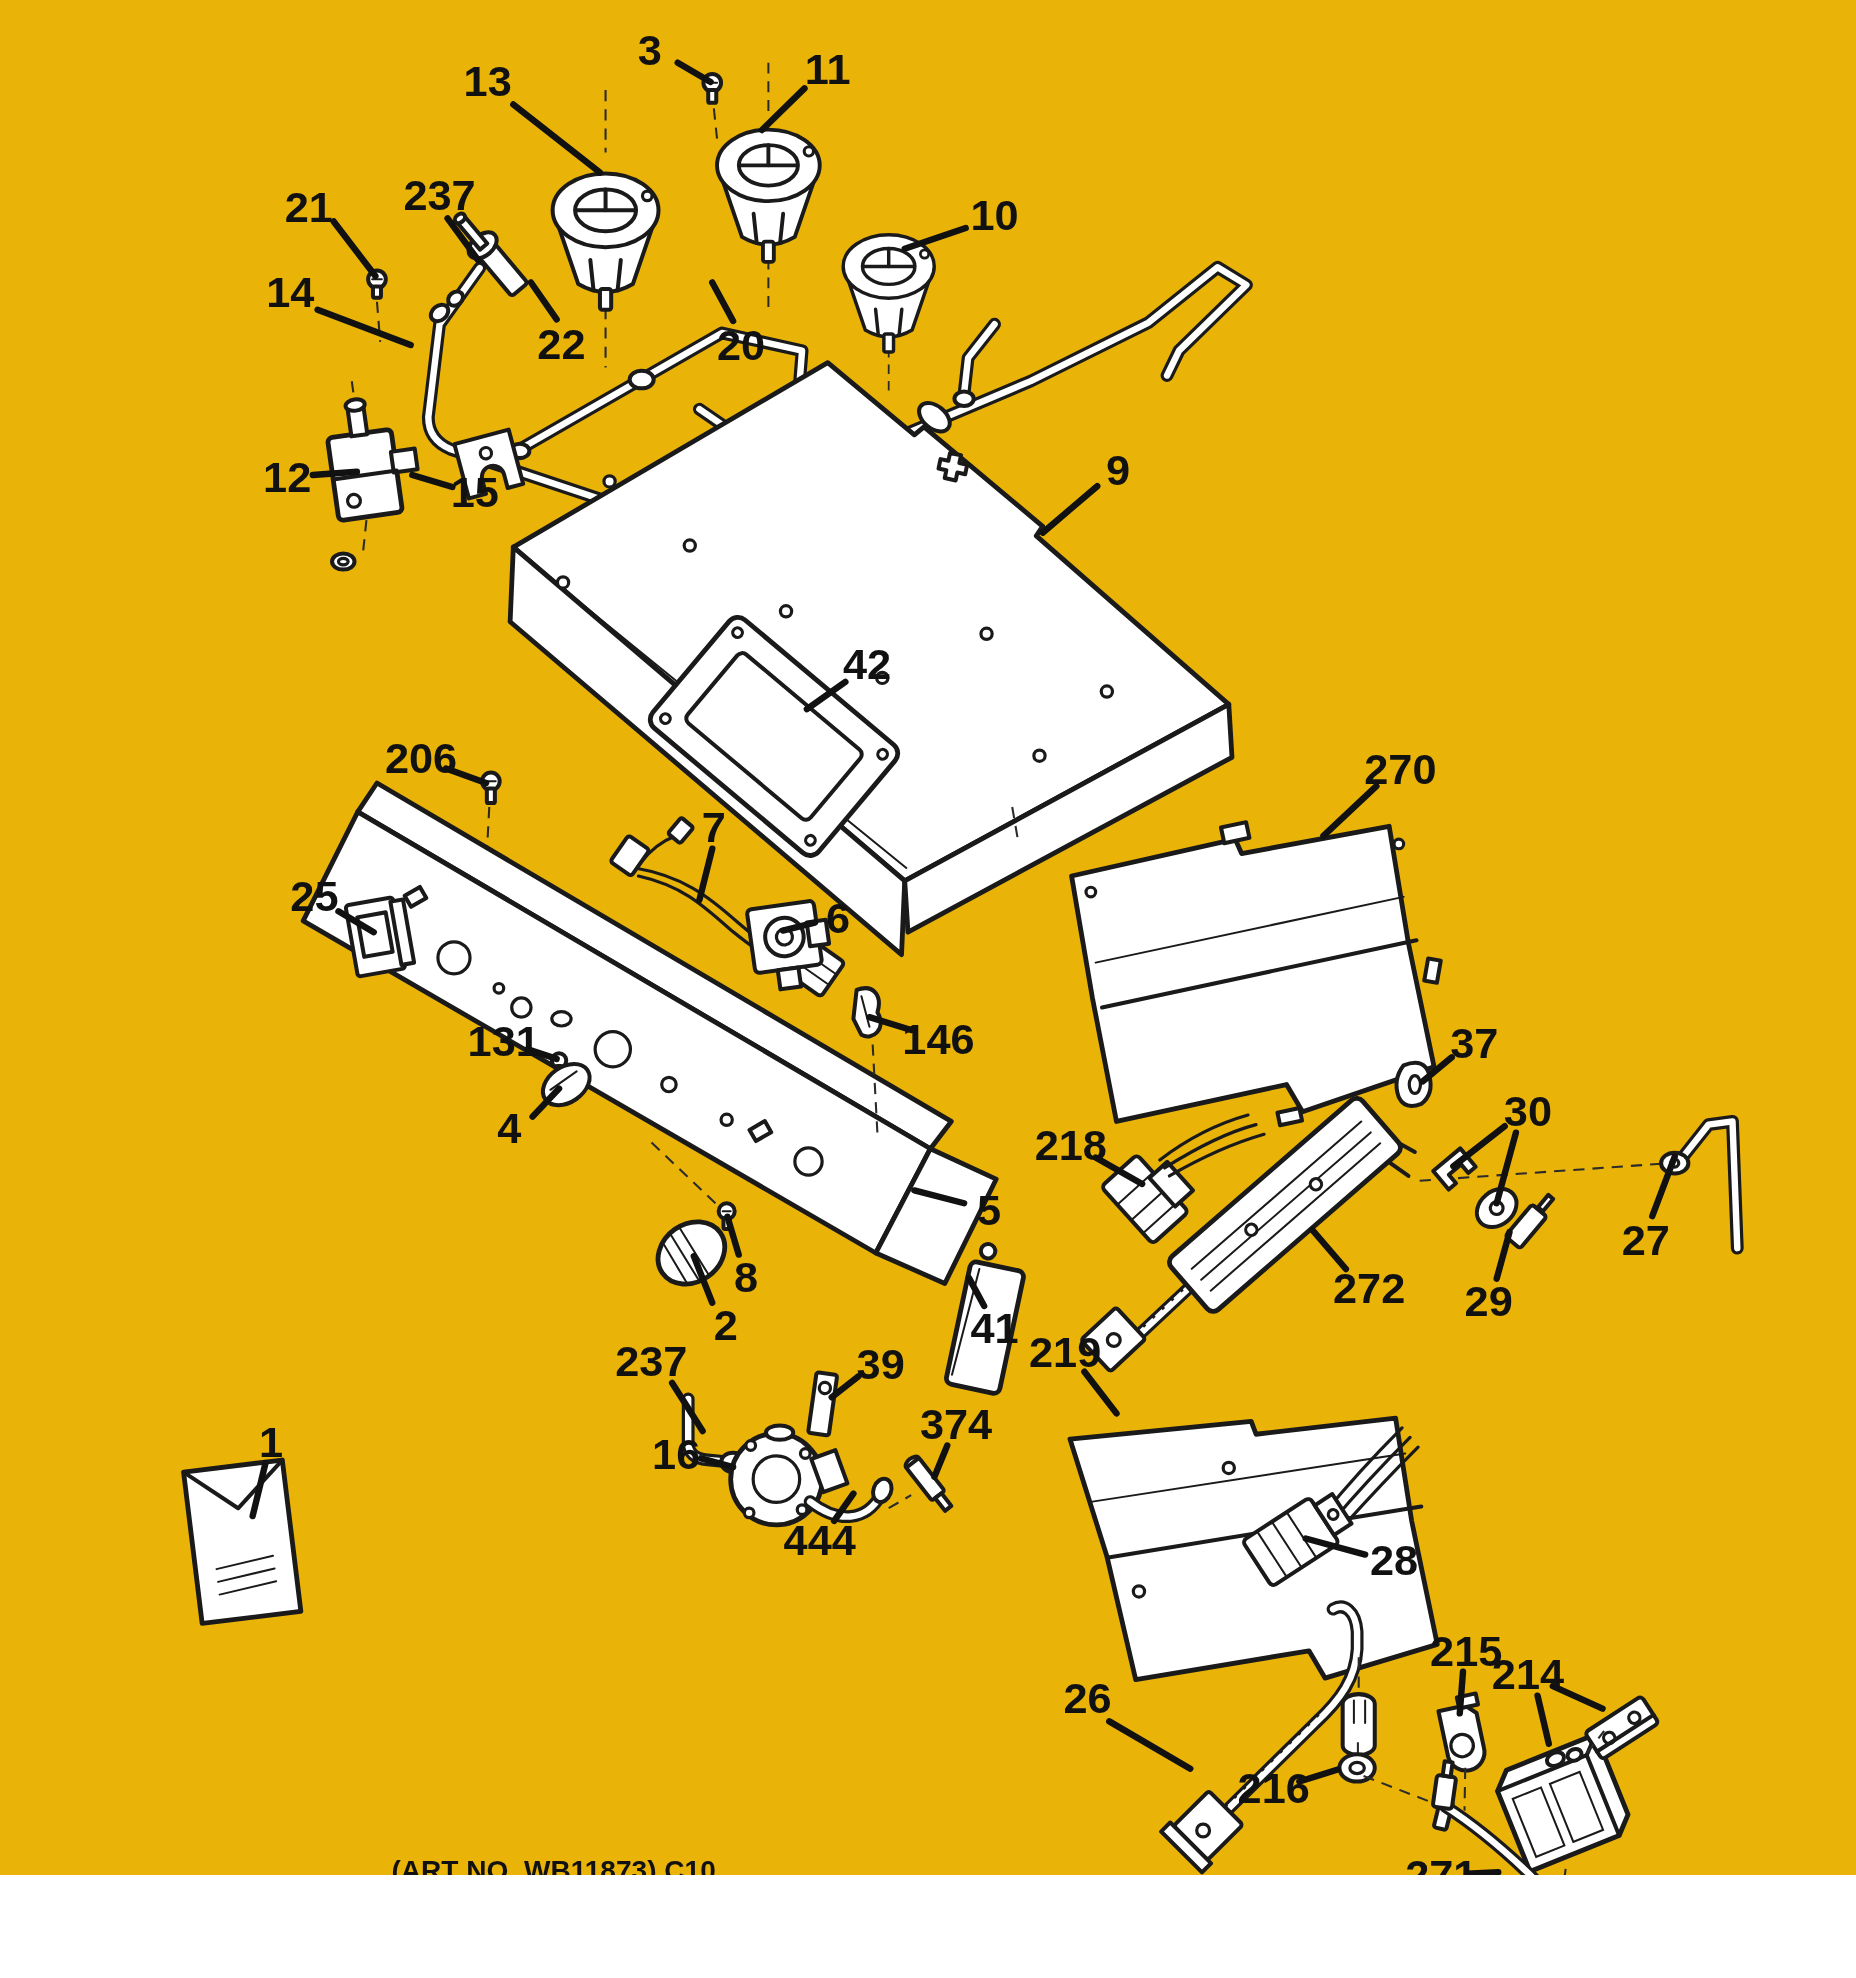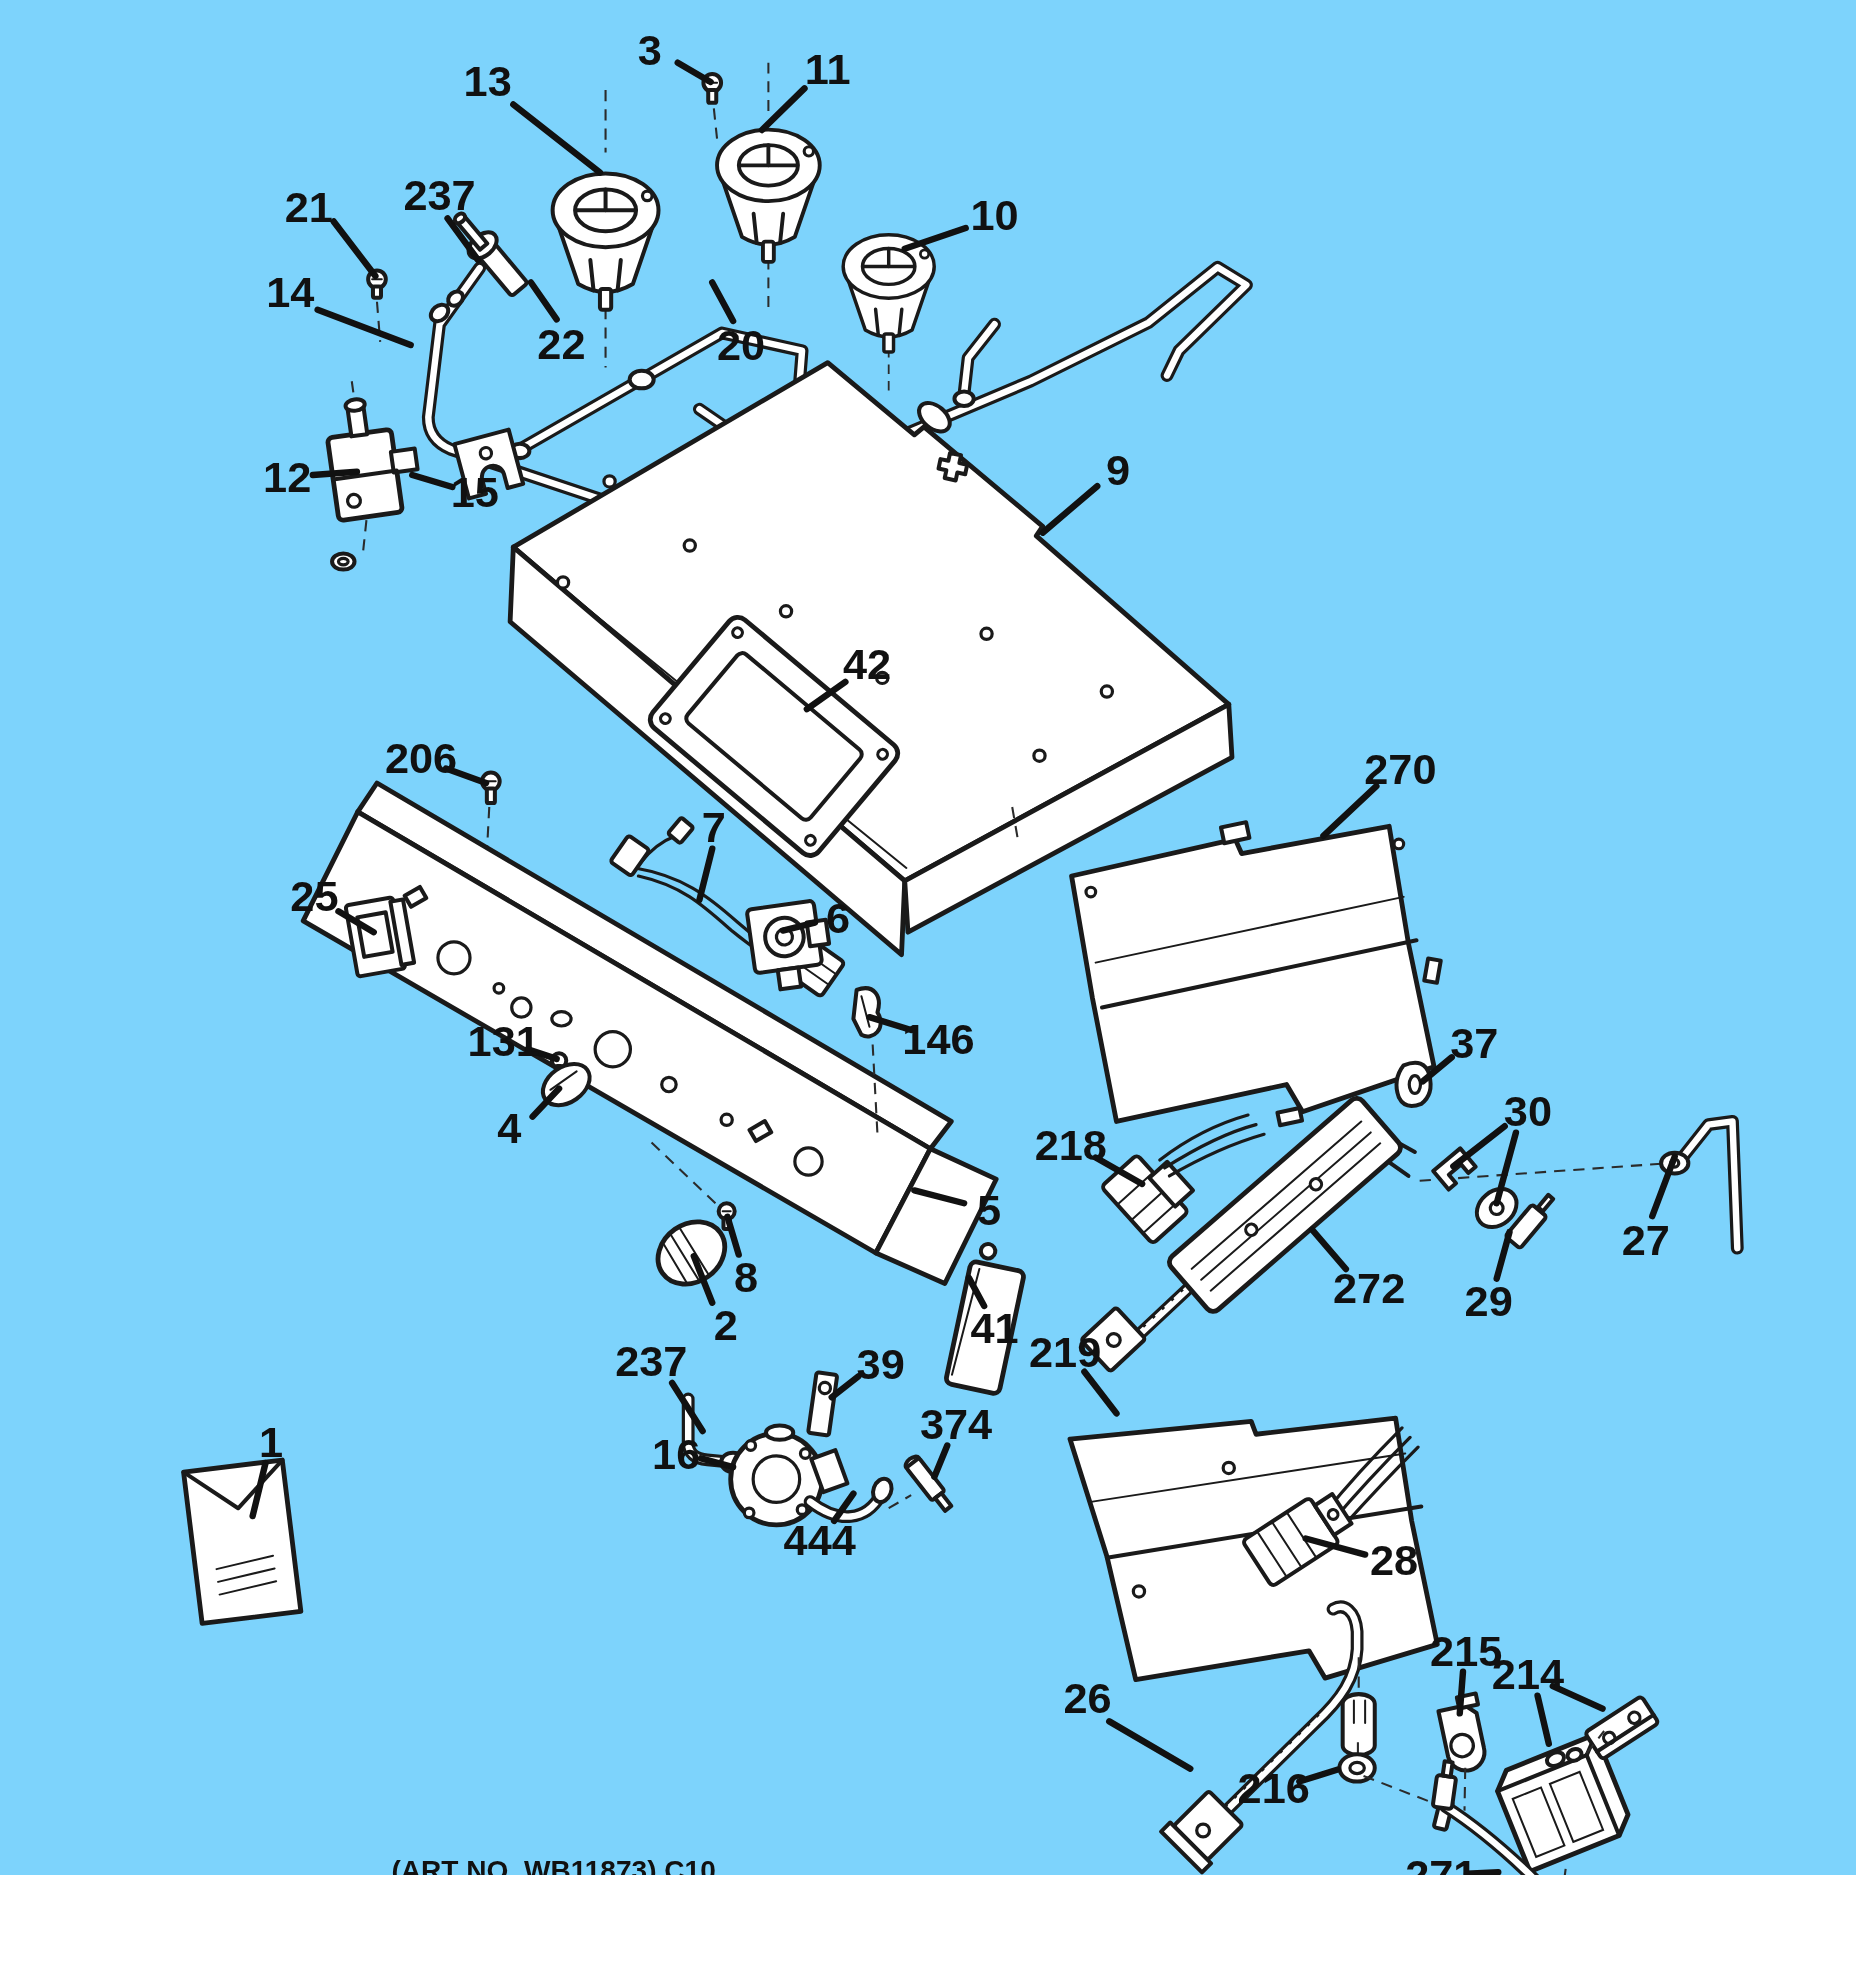--- a/index.html
+++ b/index.html
@@ -1,16 +1,16 @@
 <!DOCTYPE html>
 <html style="font-size:13px"><head>
 <meta charset="utf-8">
 <style>
   html,body{margin:0;padding:0;background:#fff;}
-  .page{position:relative;width:1856px;height:1875px;background:#7dd3fc;overflow:hidden;
+  .page{position:relative;width:1856px;height:1875px;background:#eab308;overflow:hidden;
         font-family:"Liberation Sans",sans-serif;}
   svg{display:block;}
   .ln   {fill:none;stroke:#1a1a1a;stroke-width:5;stroke-linecap:round;stroke-linejoin:round;}
   .thin {fill:none;stroke:#1a1a1a;stroke-width:2.5;stroke-linecap:round;}
   .wire {fill:none;stroke:#1a1a1a;stroke-width:4;stroke-linecap:round;}
   .fw   {fill:#ffffff;stroke:#1a1a1a;stroke-width:5;stroke-linejoin:round;}
   .fw6  {fill:#ffffff;stroke:#1a1a1a;stroke-width:6;stroke-linejoin:round;}
   .hole {fill:#ffffff;stroke:#1a1a1a;stroke-width:4;}
   .tubeA{fill:none;stroke:#1a1a1a;stroke-width:16;stroke-linecap:round;stroke-linejoin:round;}
   .tubeB{fill:none;stroke:#ffffff;stroke-width:8;stroke-linecap:round;stroke-linejoin:round;}

